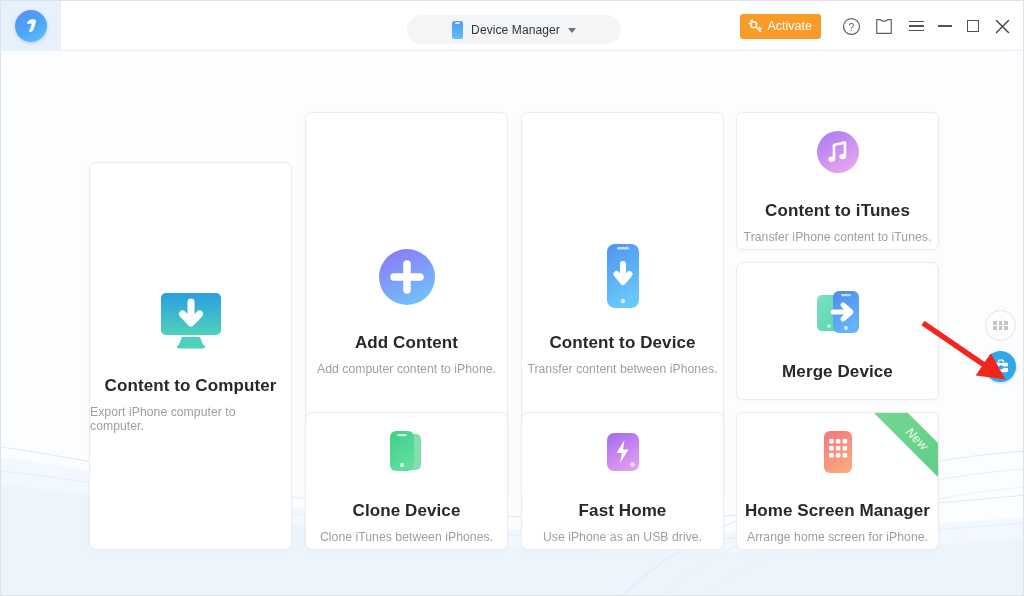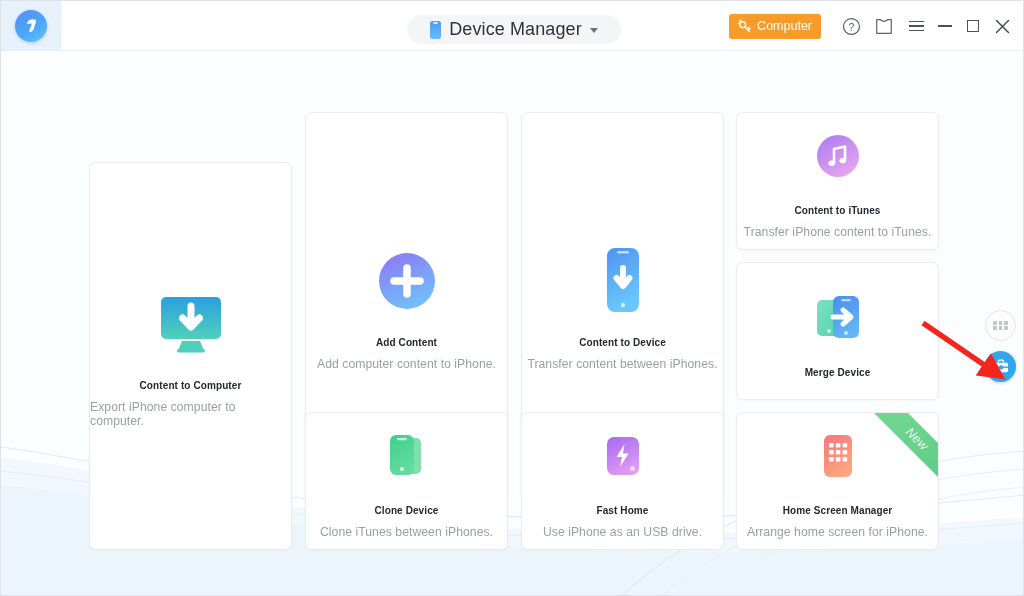--- a/index.html
+++ b/index.html
@@ -50,21 +50,21 @@
   .devsel .phone-ic {
     width: 11px; height: 18px; border-radius: 2.5px;
     background: linear-gradient(180deg,#4f9bf5 0%, #63bdfb 100%);
     position: relative;
   }
   .devsel .phone-ic:after {
     content:""; position:absolute; left:3px; top:1.5px;
     width:5px; height:1.5px; border-radius:1px; background:#cfe6fd;
   }
   .devsel-label {
-    font-size: 18px; color: #2f3439; letter-spacing: .1px;
+    font-size: 12px; color: #2f3439; letter-spacing: .1px;
   }
   .chev {
     width: 0; height: 0; margin-top: 2px;
     border-left: 4px solid transparent;
     border-right: 4px solid transparent;
     border-top: 5px solid #6b7177;
   }
 
   .tb-right {
     position: absolute; right: 8px; top: 0; height: 50px;
@@ -119,21 +119,21 @@
     border: 1px solid #ececee;
     border-radius: 7px;
     box-shadow: 0 1px 3px rgba(140,150,165,.07);
     display: flex; flex-direction: column;
     align-items: center; justify-content: center;
     cursor: pointer;
     overflow: hidden;
   }
   .card-icon { height: 66px; display:flex; align-items:center; justify-content:center; }
   .card-title {
-    font-size: 10px; font-weight: bold; color: #25282c;
+    font-size: 17px; font-weight: bold; color: #25282c;
     margin-top: 16px; letter-spacing: .1px;
   }
   .card-sub {
     font-size: 12.2px; color: #9ba0a6;
     margin-top: 9px; letter-spacing: .05px;
   }
 
   
   .c-ctc  { left: 0;   top: 50px;  width: 203px; height: 388px; }
   .c-add  { left: 216px; top: 0;   width: 203px; height: 388px; align-items: center; }
@@ -200,21 +200,21 @@
     </div>
 
     <div class="tb-right">
 
       <div class="activate-btn">
         <svg width="15" height="15" viewBox="0 0 16 16">
           <circle cx="6.1" cy="6.1" r="3.1" fill="none" stroke="#ffffff" stroke-width="1.5"></circle>
           <path d="M8.4 8.4 L13.3 13.3 M11.2 10.2 L12.6 8.8 M12.6 11.6 L14 10.2" stroke="#ffffff" stroke-width="1.5" stroke-linecap="round" fill="none"></path>
           <path d="M2.6 1.5 L3.4 3 M1.2 4.6 L2.8 5.2 M4.4 .9 L4.6 2.4" stroke="#ffffff" stroke-width="1.2" stroke-linecap="round"></path>
         </svg>
-        <span>Computer</span>
+        <span>Activate</span>
       </div>
 
       <div class="tb-icon help">
         <svg width="19" height="19" viewBox="0 0 20 20">
           <circle cx="10" cy="10" r="8.4" fill="none" stroke="#5d6268" stroke-width="1.3"></circle>
           <text x="10" y="14.4" font-size="11" font-family="Liberation Sans, sans-serif" text-anchor="middle" fill="#5d6268">?</text>
         </svg>
       </div>
 
       <div class="tb-icon shirt">

